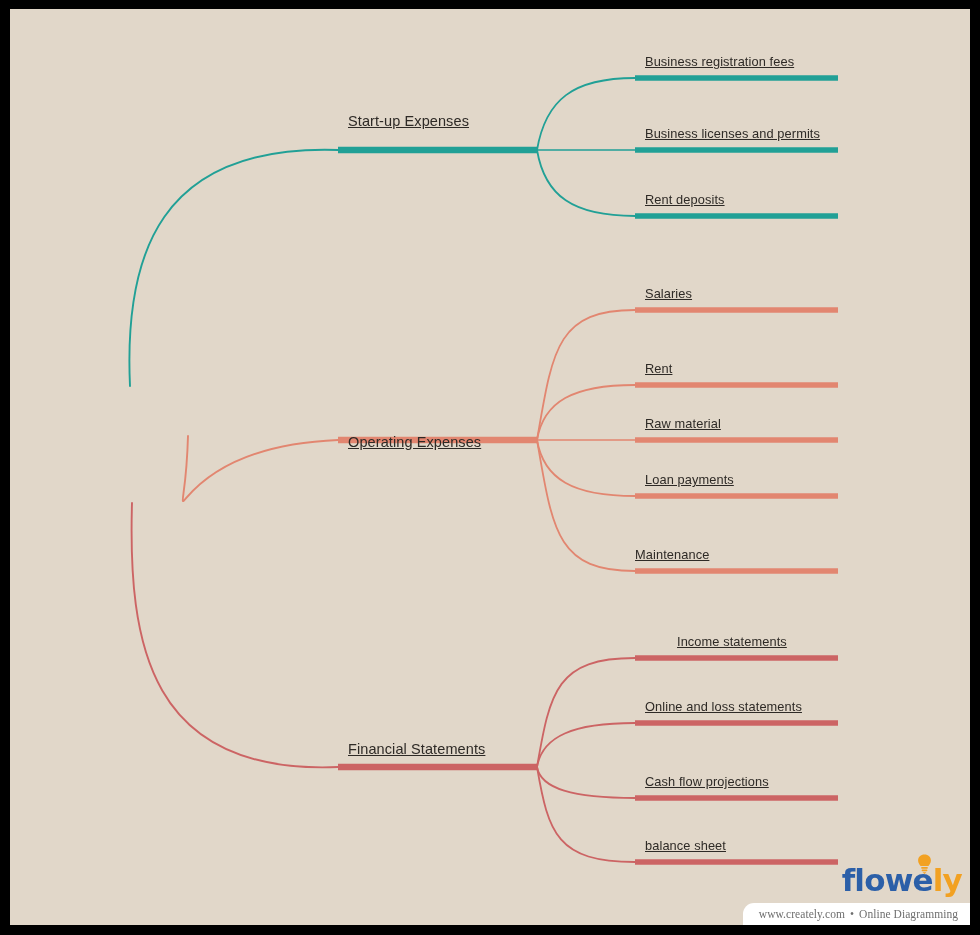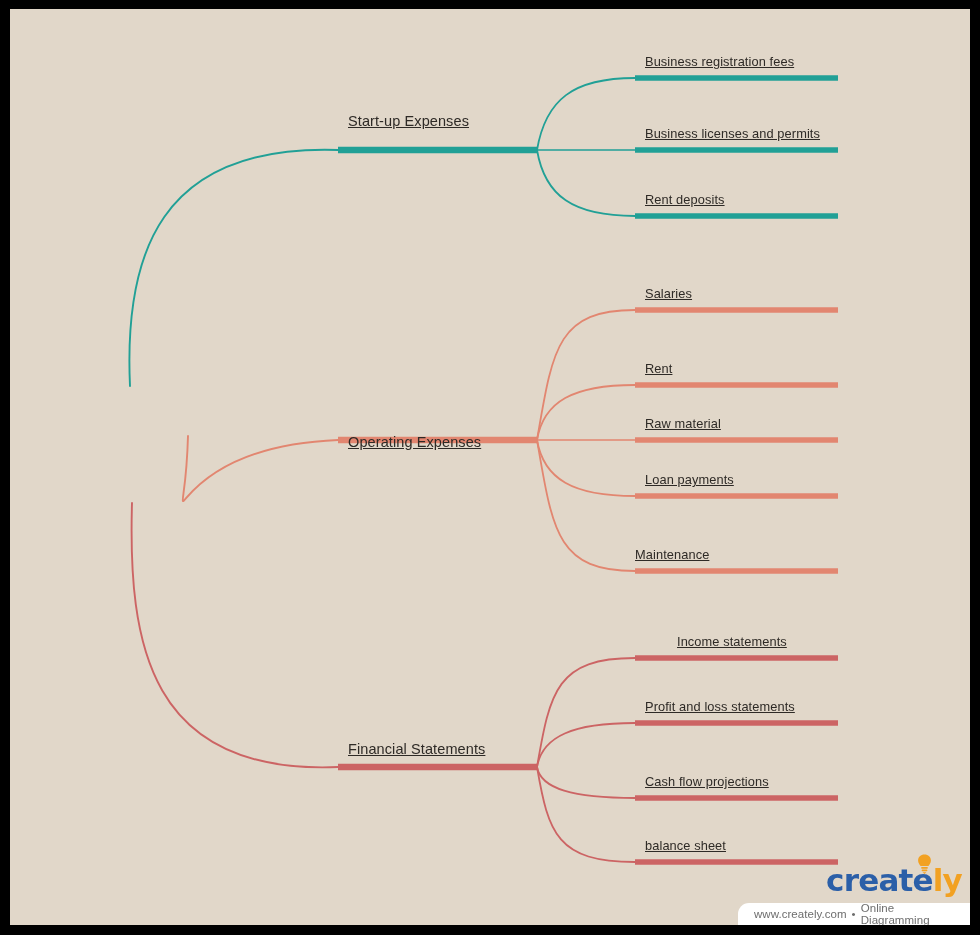--- a/index.html
+++ b/index.html
@@ -98,21 +98,21 @@
     bottom: 0px;
     height: 22px;
     padding: 0 12px 0 16px;
     background: #FFFFFF;
     border-radius: 11px 0 0 0;
     color: #6E6E6E;
     font-size: 11.5px;
     display: flex;
     align-items: center;
     letter-spacing: 0.05px;
-    font-family: Liberation Sans, sans-serif;
+    font-family: Liberation Serif, serif;
   }
   .tag-dot { margin: 0 5px; }
 </style>
 </head>
 <body>
 
 <div id="canvas">
   <div id="board">
 
     <svg id="wires" viewBox="0 0 960 916">
@@ -157,33 +157,33 @@
         <div class="node-label leaf-label" style="left: 635px; top: 117px;">Business licenses and permits</div>
         <div class="node-label leaf-label" style="left: 635px; top: 183px;">Rent deposits</div>
         <div class="node-label branch-label" style="left: 338px; top: 405px; margin-top: 20px;">Operating Expenses</div>
         <div class="node-label leaf-label" style="left: 635px; top: 277px;">Salaries</div>
         <div class="node-label leaf-label" style="left: 635px; top: 352px;">Rent</div>
         <div class="node-label leaf-label" style="left: 635px; top: 407px;">Raw material</div>
         <div class="node-label leaf-label" style="left: 635px; top: 463px;">Loan payments</div>
         <div class="node-label leaf-label" style="left: 625px; top: 538px;">Maintenance</div>
         <div class="node-label branch-label" style="left: 338px; top: 732px;">Financial Statements</div>
         <div class="node-label leaf-label" style="left: 635px; top: 625px; margin-left: 32px;">Income statements</div>
-        <div class="node-label leaf-label" style="left: 635px; top: 690px;">Profit and loss statements</div>
+        <div class="node-label leaf-label" style="left: 635px; top: 690px;">Online and loss statements</div>
         <div class="node-label leaf-label" style="left: 635px; top: 765px;">Cash flow projections</div>
         <div class="node-label leaf-label" style="left: 635px; top: 829px;">balance sheet</div>
       </div>
 
     <div class="creately">
       <svg class="bulb" viewBox="0 0 15 20">
         <path d="M7.5 0.6 C3.7 0.6 1.1 3.2 1.1 6.5 C1.1 8.9 2.5 10.6 3.6 12.0 L11.4 12.0 C12.5 10.6 13.9 8.9 13.9 6.5 C13.9 3.2 11.3 0.6 7.5 0.6 Z" fill="#F2A122"></path>
         <rect x="4.1" y="13.1" width="6.8" height="1.7" rx="0.8" fill="#F2A122"></rect>
         <rect x="4.6" y="15.6" width="5.8" height="1.7" rx="0.8" fill="#F2A122"></rect>
         <path d="M5.6 18.3 L9.4 18.3 L7.5 20 Z" fill="#F2A122"></path>
       </svg>
-      <div class="creately-wordmark"><span class="cw-blue">creat</span><span class="cw-blue">e</span><span class="cw-orange">ly</span></div>
+      <div class="creately-wordmark"><span class="cw-blue">flow</span><span class="cw-blue">e</span><span class="cw-orange">ly</span></div>
       <div class="creately-tagline">
         <span>www.creately.com</span>
         <span class="tag-dot">•</span>
         <span>Online Diagramming</span>
       </div>
     </div>
 
   </div>
 </div>
 

